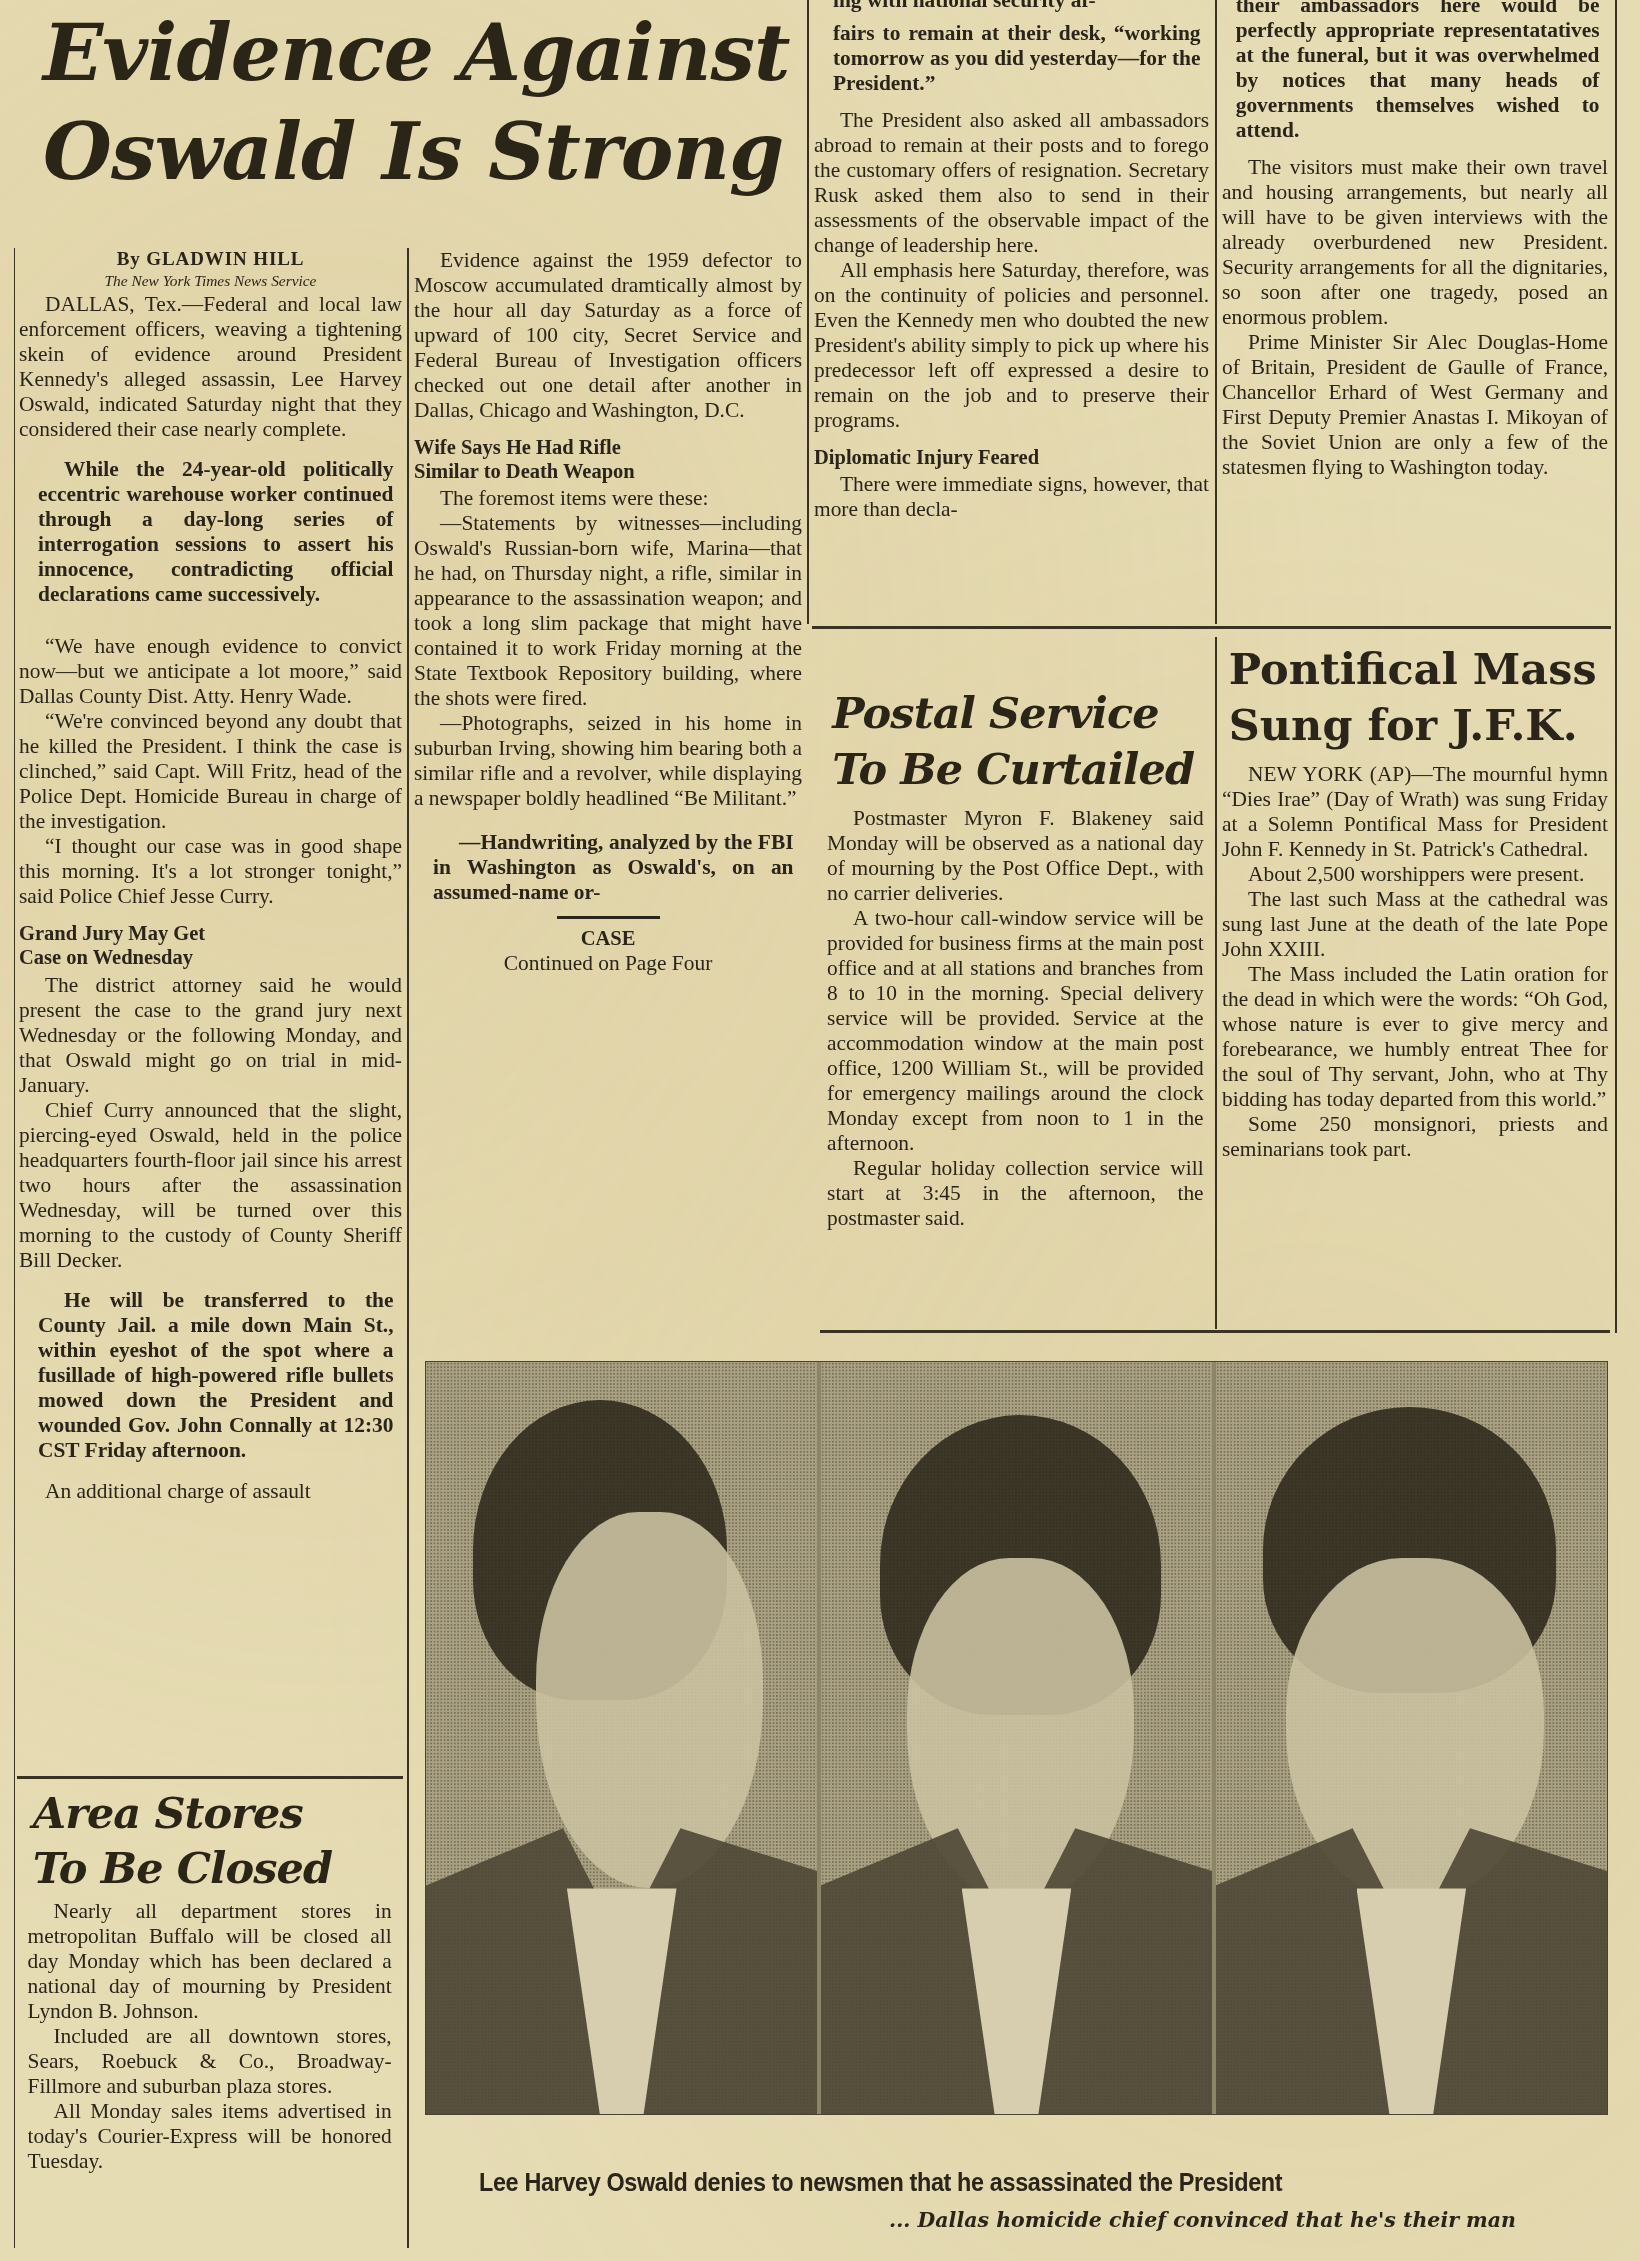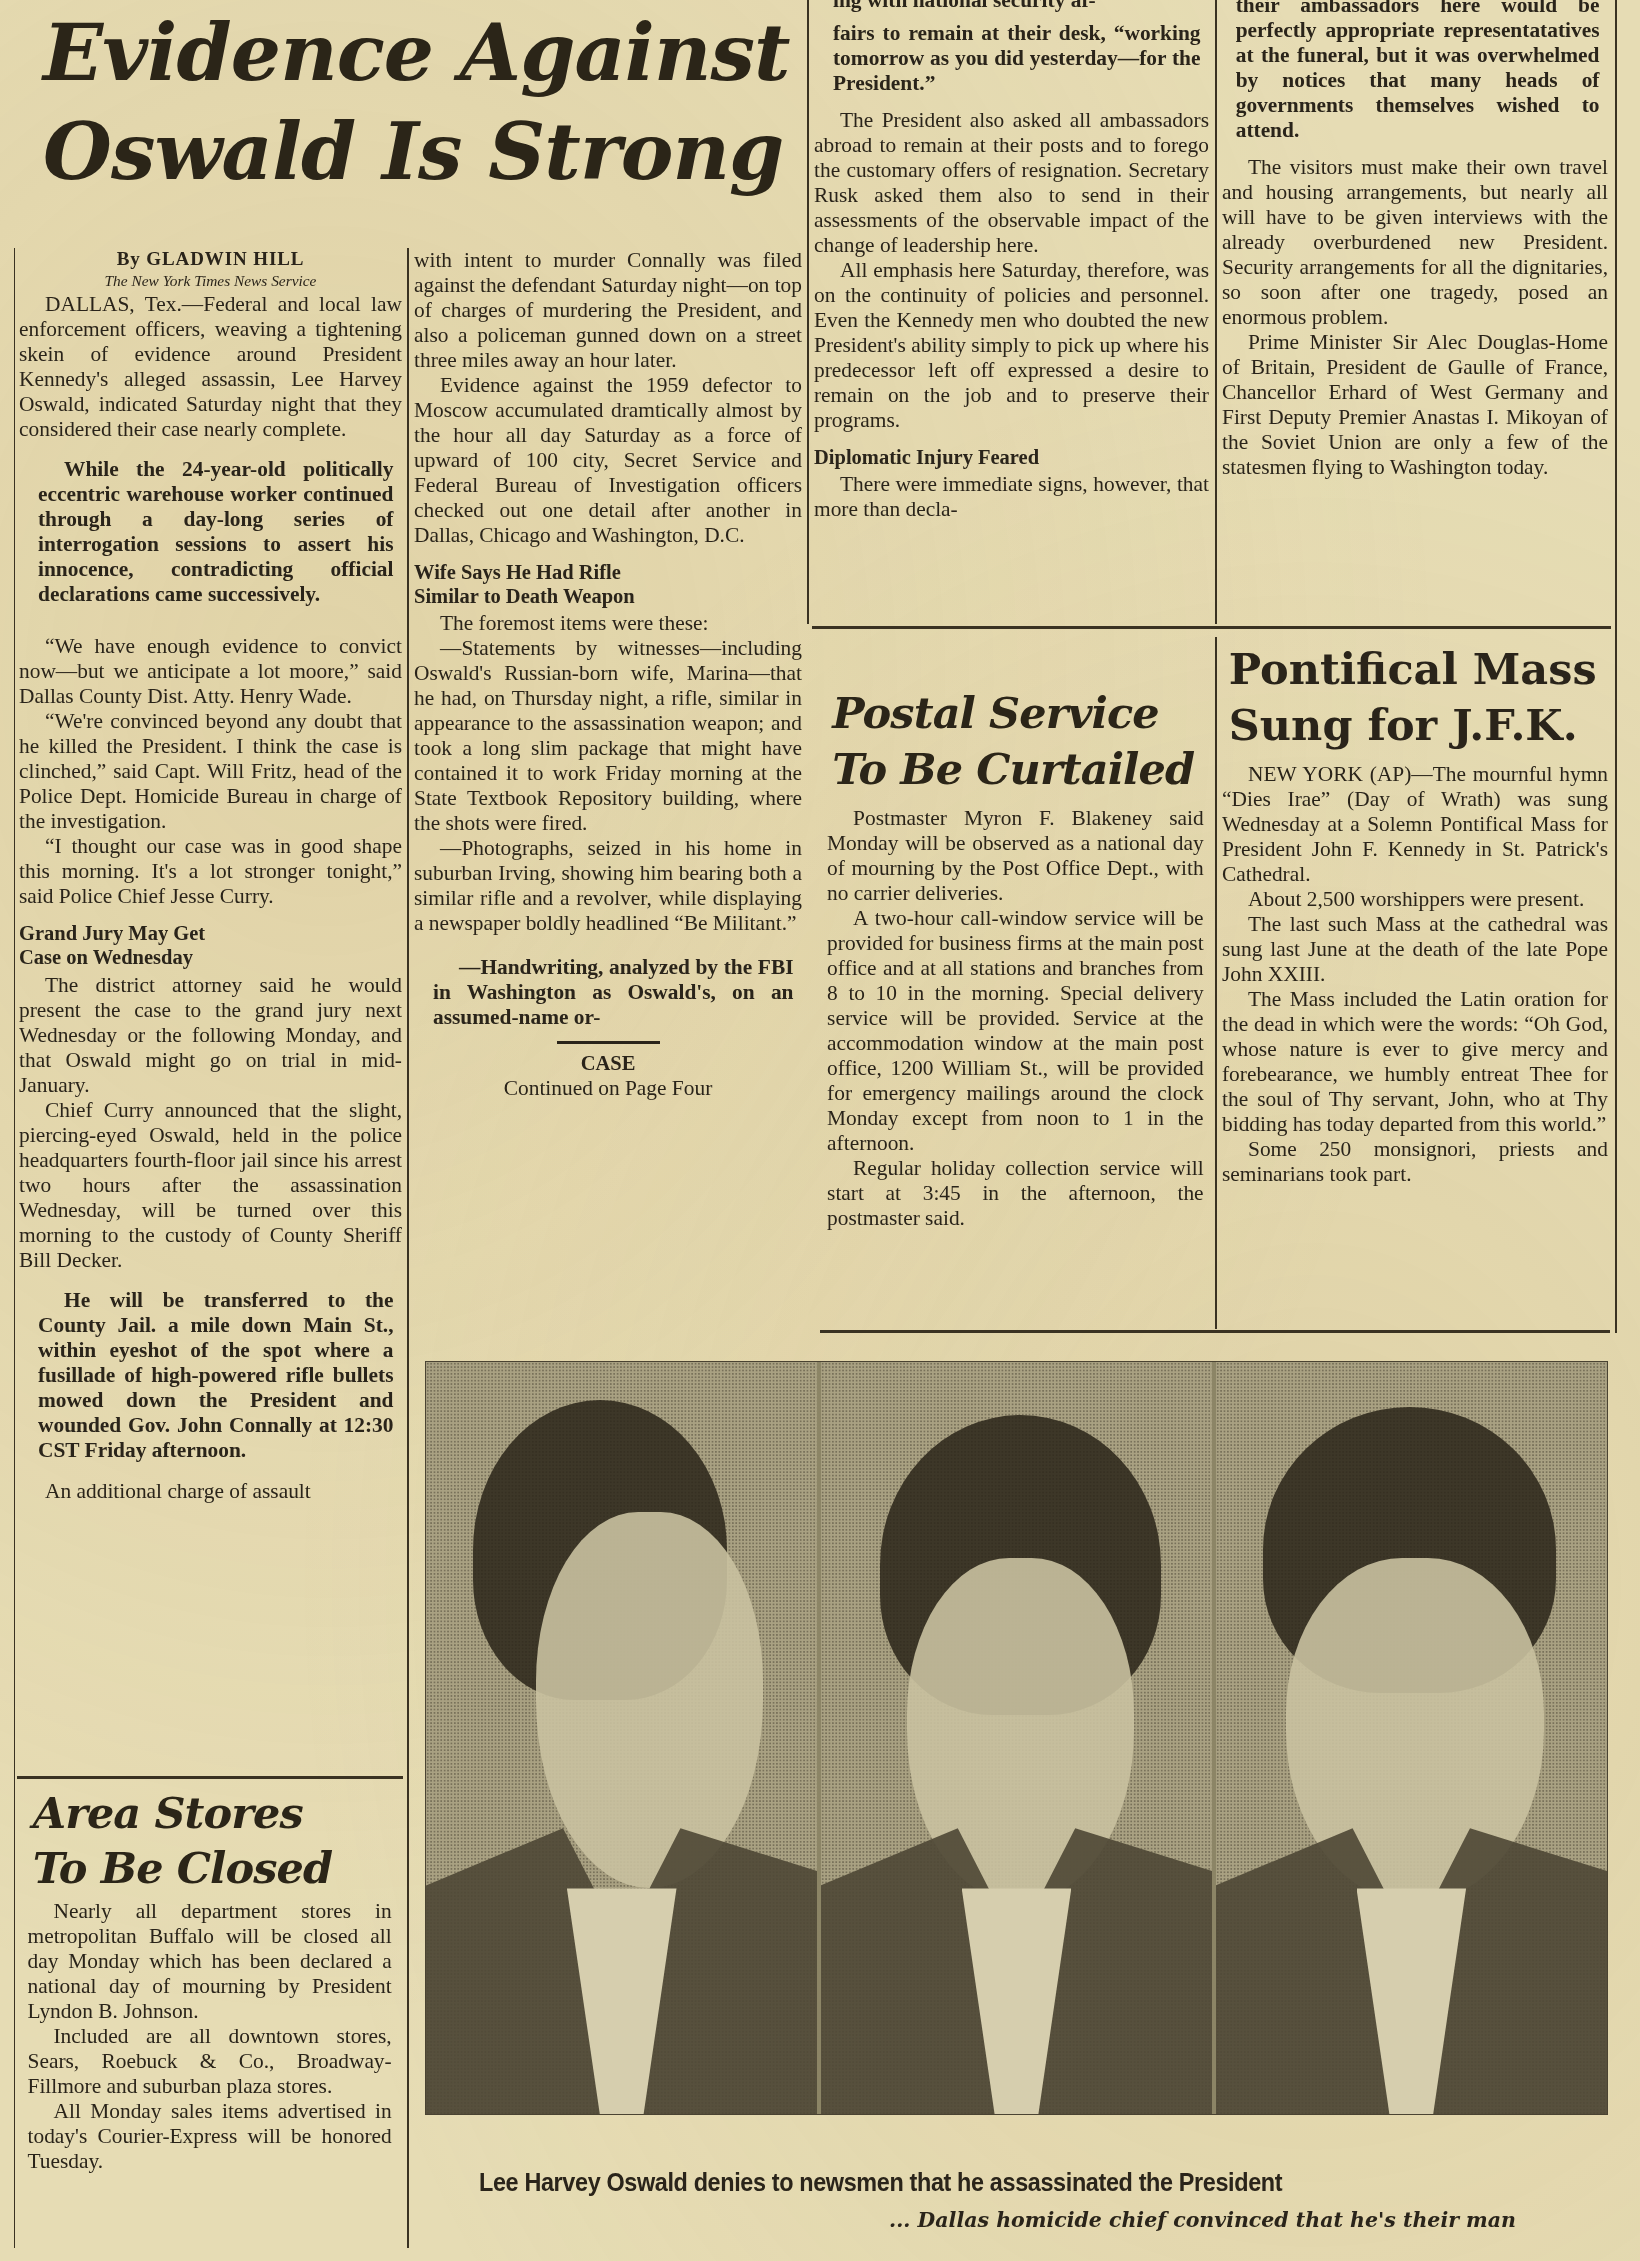--- a/index.html
+++ b/index.html
@@ -126,21 +126,20 @@
     <div>To Be Closed</div>
   </div>
   <div class="col" style="position:static; padding:3.4px 10.3px 0 8.5px;">
     <p>Nearly all department stores in metropolitan Buffalo will be closed all day Monday which has been declared a national day of mourning by President Lyndon B. Johnson.</p>
     <p>Included are all downtown stores, Sears, Roebuck &amp; Co., Broadway-Fillmore and suburban plaza stores.</p>
     <p>All Monday sales items advertised in today's Courier-Express will be honored Tuesday.</p>
   </div>
 </div>
 
 <div class="col" style="left:414px; top:248px; width:388px;">
-  <p class="noindent">with intent to murder Connally was filed against the defendant Saturday night—on top of charges of murdering the President, and also a policeman gunned down on a street three miles away an hour later.</p>
   <p>Evidence against the 1959 defector to Moscow accumulated dramtically almost by the hour all day Saturday as a force of upward of 100 city, Secret Service and Federal Bureau of Investigation officers checked out one detail after another in Dallas, Chicago and Washington, D.C.</p>
   <div class="sub">
     <div>Wife Says He Had Rifle</div>
     <div>Similar to Death Weapon</div>
   </div>
   <p>The foremost items were these:</p>
   <p>—Statements by witnesses—including Oswald's Russian-born wife, Marina—that he had, on Thursday night, a rifle, similar in appearance to the assassination weapon; and took a long slim package that might have contained it to work Friday morning at the State Textbook Repository building, where the shots were fired.</p>
   <p>—Photographs, seized in his home in suburban Irving, showing him bearing both a similar rifle and a revolver, while displaying a newspaper boldly headlined “Be Militant.”</p>
   <p class="bold" style="margin-top:19px;">—Handwriting, analyzed by the FBI in Washington as Oswald's, on an assumed-name or-</p>
   <div class="continued">
@@ -176,21 +175,21 @@
     <p>Regular holiday collection service will start at 3:45 in the afternoon, the postmaster said.</p>
   </div>
 </div>
 
 <div class="abs" style="left:1222px; top:641px; width:386px;">
   <div style="font-family:'DejaVu Serif',serif; font-weight:bold; font-size:43px; line-height:56px; padding-left:6.8px;">
     <div>Pontifical Mass</div>
     <div>Sung for J.F.K.</div>
   </div>
   <div class="col" style="position:static; padding-top:8.5px;">
-    <p>NEW YORK (AP)—The mournful hymn “Dies Irae” (Day of Wrath) was sung Wednesday at a Solemn Pontifical Mass for President John F. Kennedy in St. Patrick's Cathedral.</p>
+    <p>NEW YORK (AP)—The mournful hymn “Dies Irae” (Day of Wrath) was sung Friday at a Solemn Pontifical Mass for President John F. Kennedy in St. Patrick's Cathedral.</p>
     <p>About 2,500 worshippers were present.</p>
     <p>The last such Mass at the cathedral was sung last June at the death of the late Pope John XXIII.</p>
     <p>The Mass included the Latin oration for the dead in which were the words: “Oh God, whose nature is ever to give mercy and forebearance, we humbly entreat Thee for the soul of Thy servant, John, who at Thy bidding has today departed from this world.”</p>
     <p>Some 250 monsignori, priests and seminarians took part.</p>
   </div>
 </div>
 
 <div class="photo">
   <div class="panel">
     <div class="hair" style="left:12%; top:5%; width:65%; height:40%;"></div>

